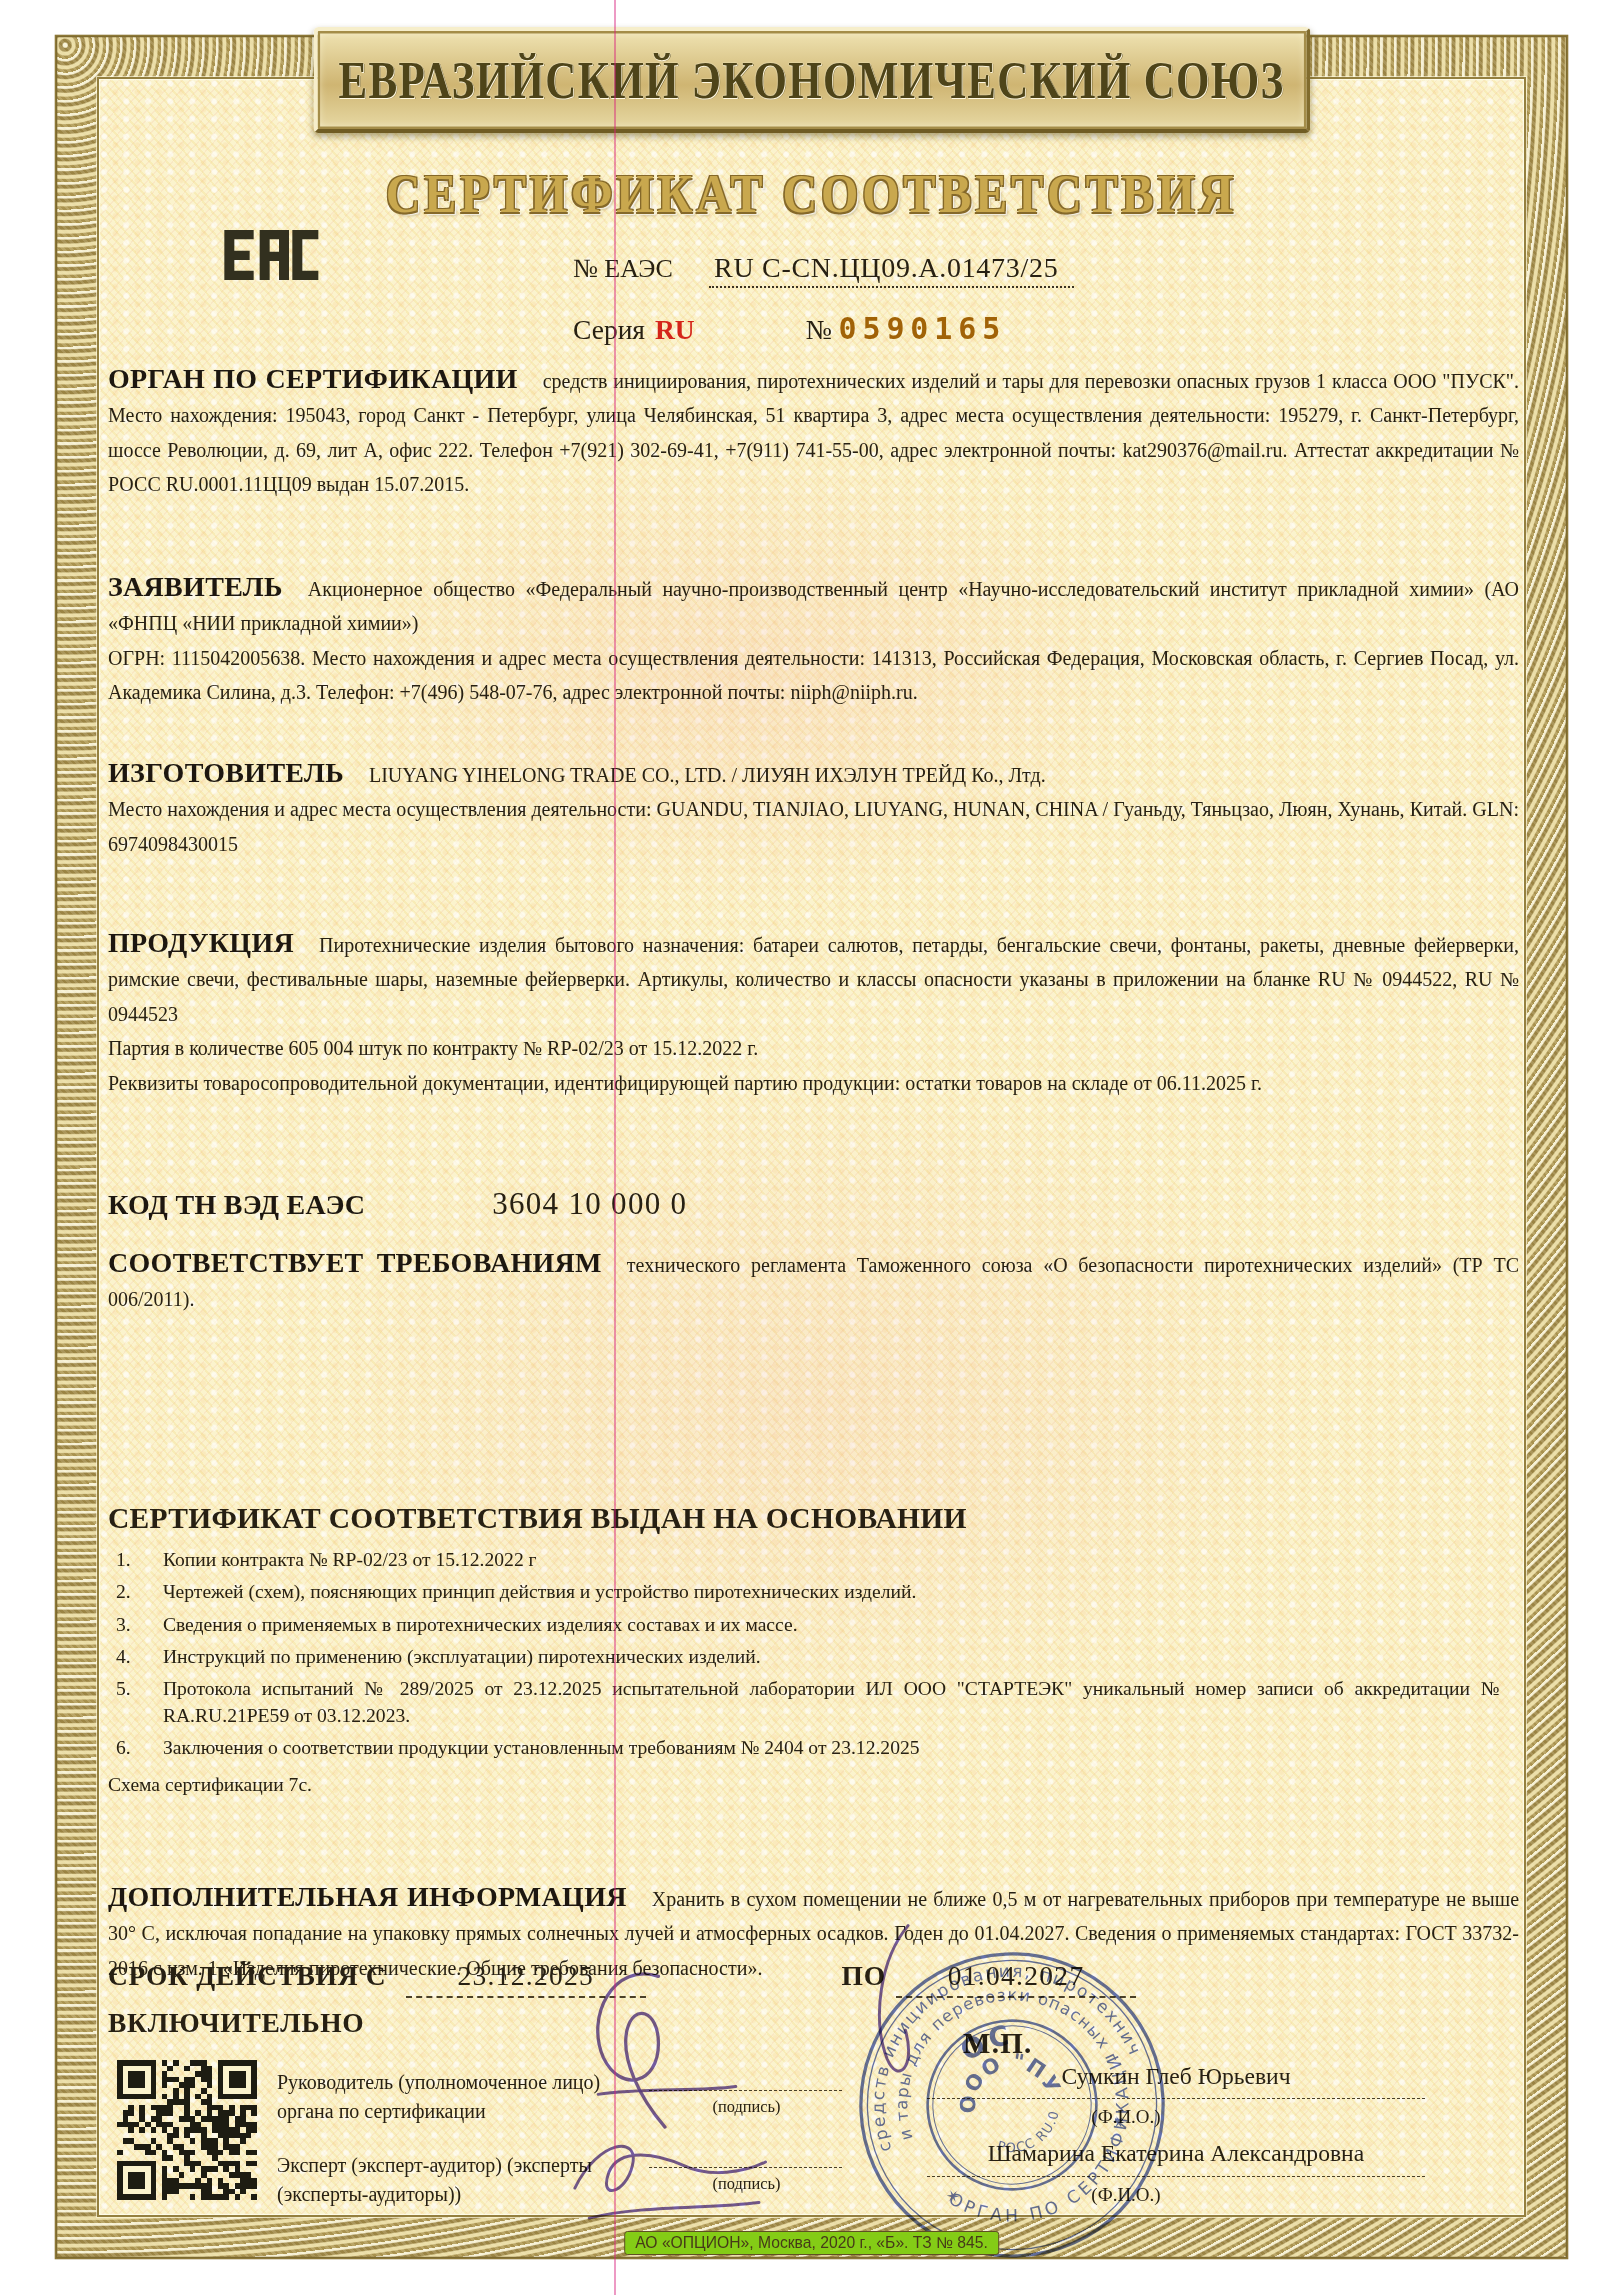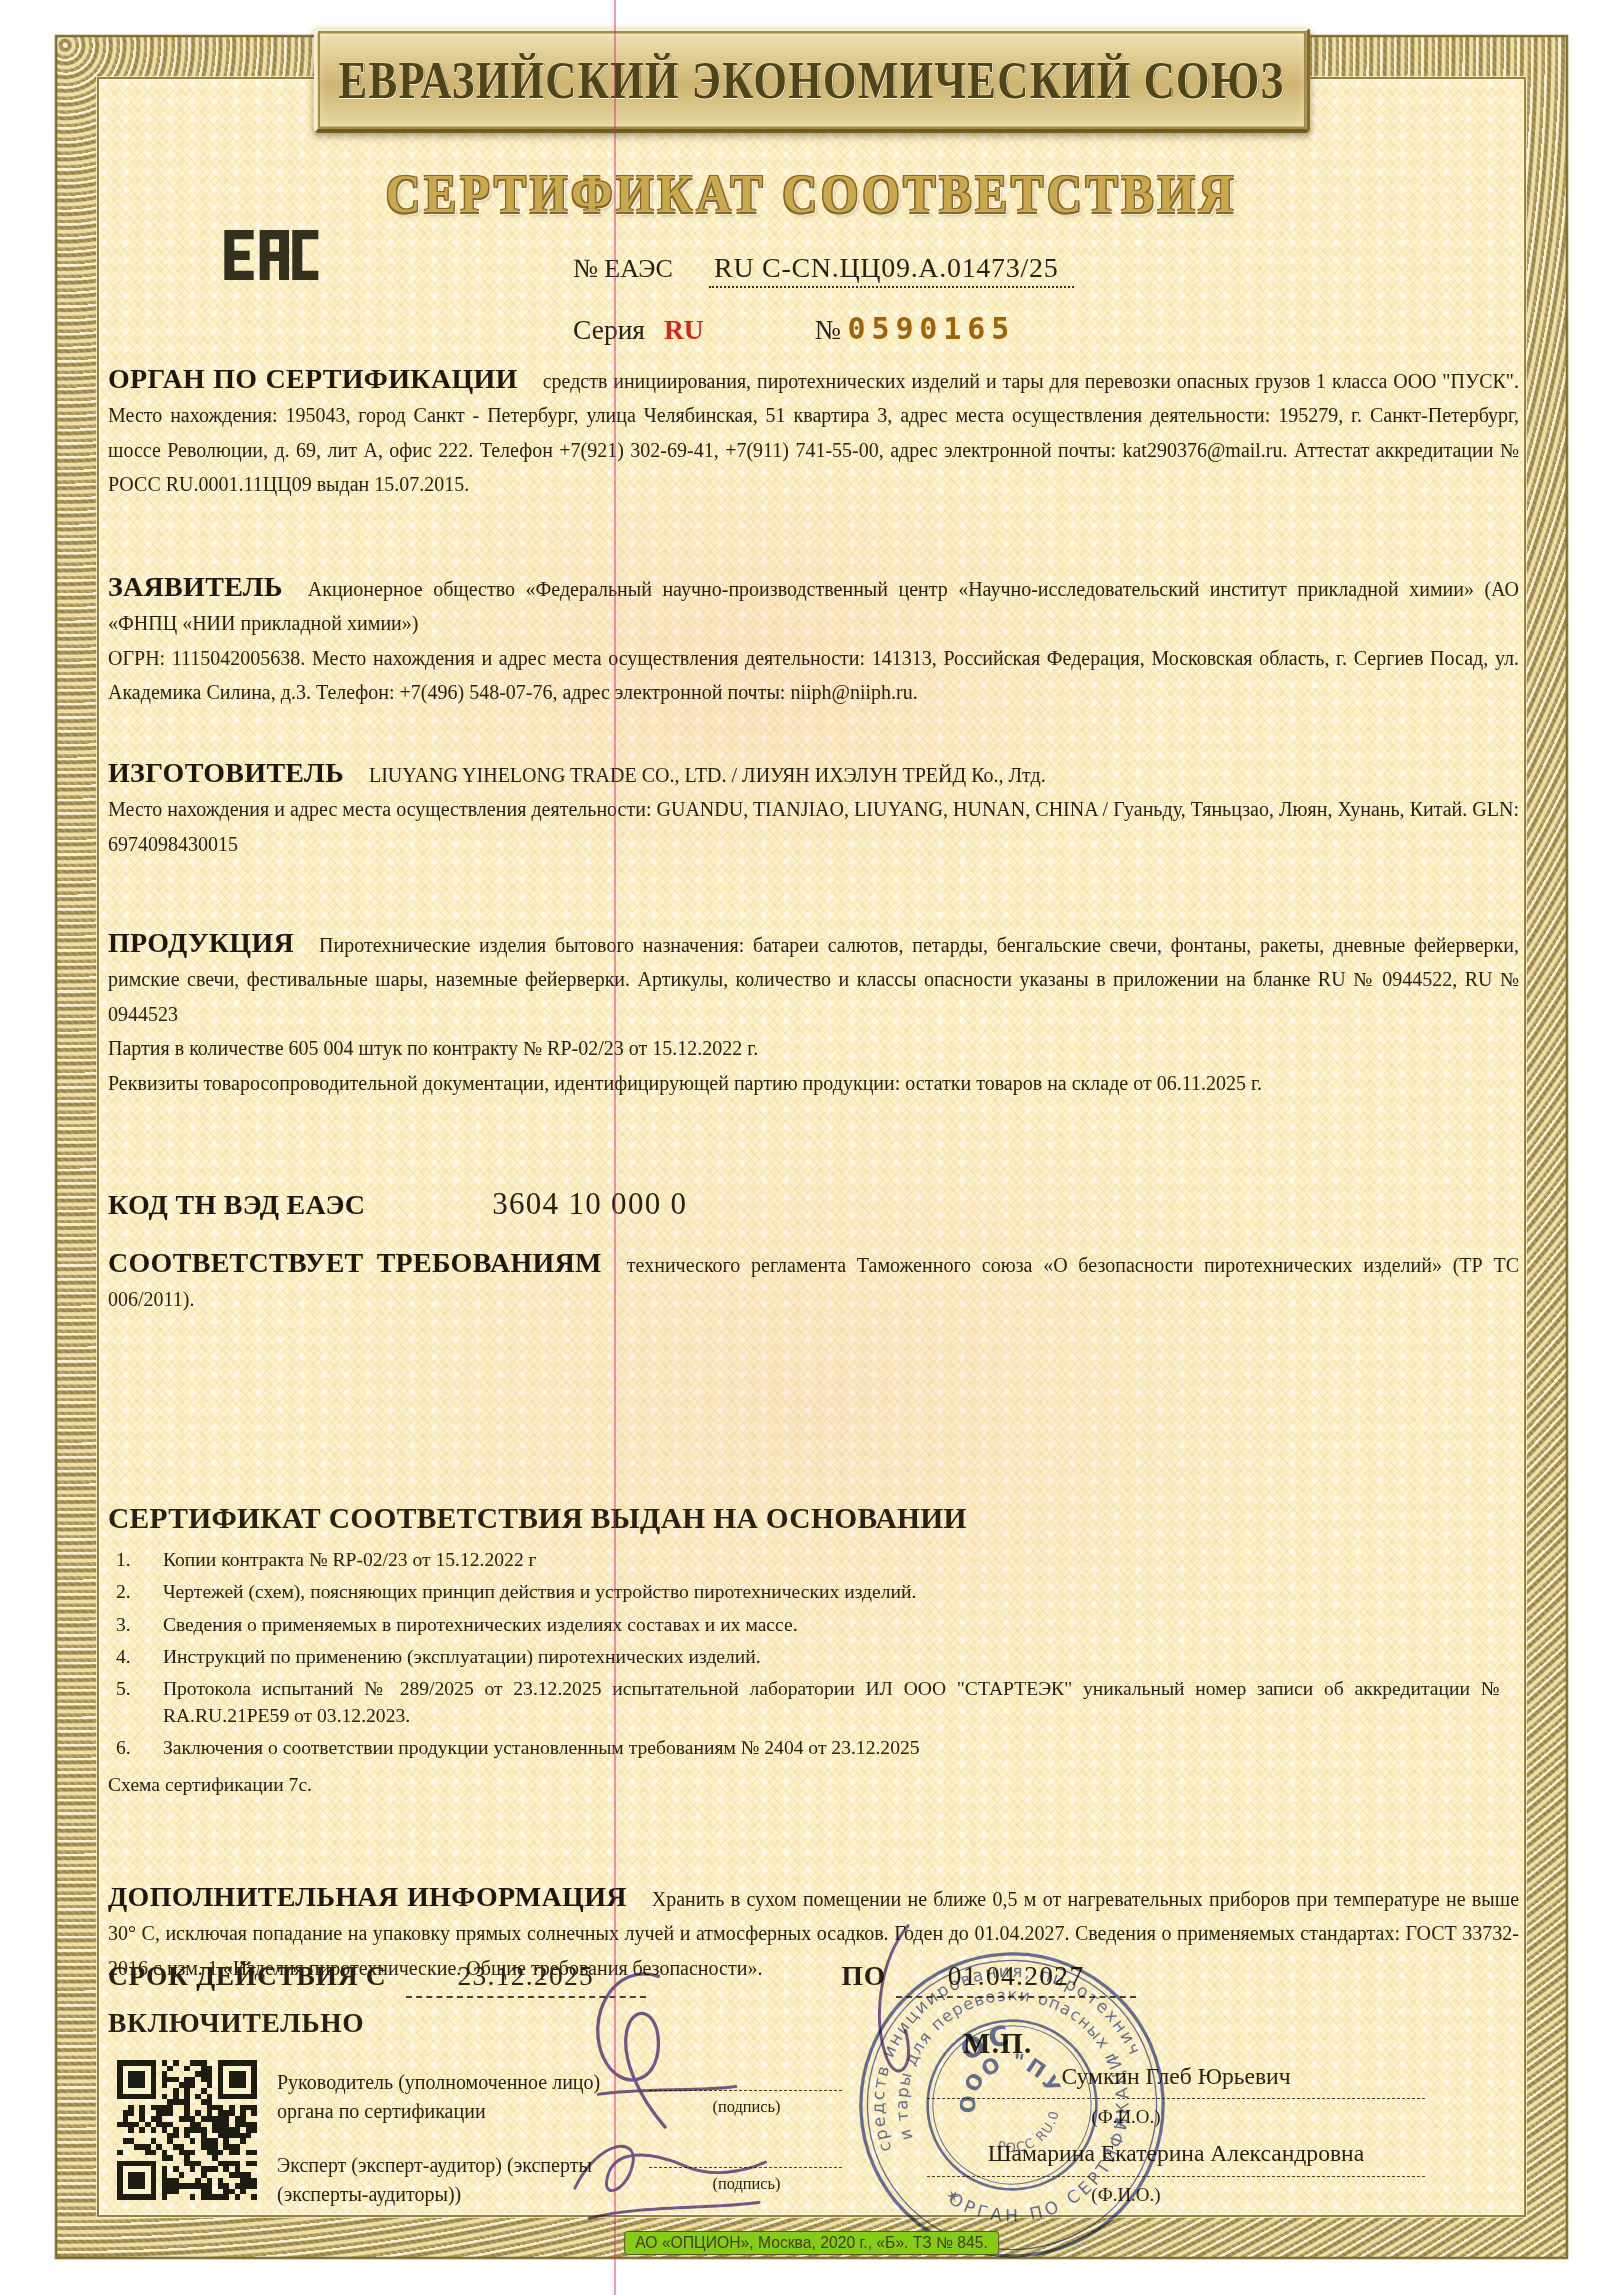--- a/index.html
+++ b/index.html
@@ -38,21 +38,21 @@
     text-shadow:0.7px 0.7px 0 #fff8e0,1.3px 1.3px 0 rgba(70,58,15,.55),0 0 1.3px #fffbe9;}
   .cert-title{position:absolute;top:130px;left:0;width:100%;text-align:center;z-index:5;}
   .cert-title span{display:inline-block;font-weight:bold;font-size:48px;letter-spacing:3.9px;
     color:#c9a84e;transform:scaleY(1.15);white-space:nowrap;
     text-shadow:-1.3px -1.3px 0 #85692a,1.3px -1.3px 0 #85692a,-1.3px 1.3px 0 #85692a,1.3px 1.3px 0 #85692a,
                 2.6px 2.6px 1.3px rgba(255,255,255,.85),3.3px 3.3px 2px rgba(120,95,40,.35);}
   .num-line{position:absolute;top:216px;left:517px;font-size:26px;white-space:nowrap;z-index:5;}
   .num-label{margin-right:36px;}
   .num-value{font-size:28px;letter-spacing:0.7px;border-bottom:2px dotted #3a3222;padding:0 15.7px 2.6px 5.2px;}
   .seria-line{position:absolute;top:275px;left:517px;font-size:27.5px;white-space:nowrap;z-index:5;}
-  .seria-value{color:#d4251a;font-weight:bold;margin-left:19px;font-family:Liberation Serif, serif;}
+  .seria-value{color:#d4251a;font-weight:bold;margin-left:10px;font-family:Liberation Serif, serif;}
   .serial-no-label{margin-left:111px;}
   .serial-no-value{color:#a16207;font-family:"DejaVu Sans Mono",monospace;font-weight:bold;
     font-size:30px;letter-spacing:5.9px;margin-left:6.5px;}
   .eac{position:absolute;left:165px;top:169px;width:100px;height:100px;z-index:5;}
   .eac svg{width:100%;height:100%;}
   
   .sec{position:absolute;left:52px;width:1411px;font-size:20px;line-height:1.72;
     text-align:justify;z-index:5;}
   .sec-label{font-weight:bold;font-size:28px;letter-spacing:0.3px;color:#1d1710;
     padding-right:25px;line-height:1.2;}

